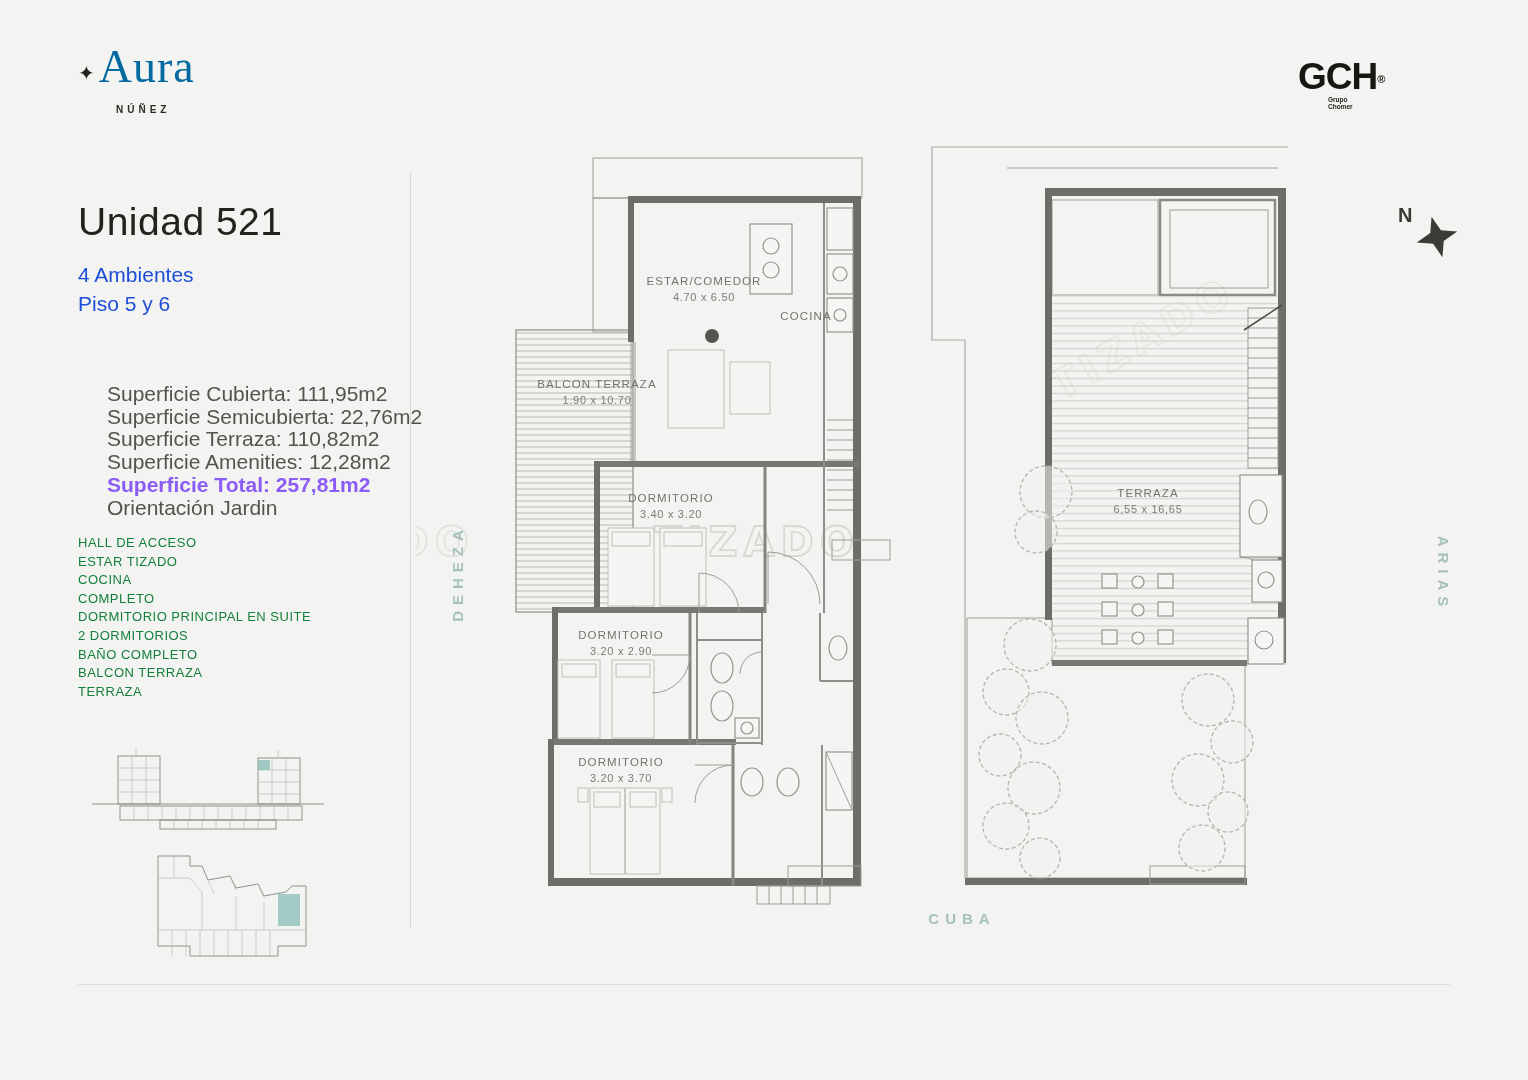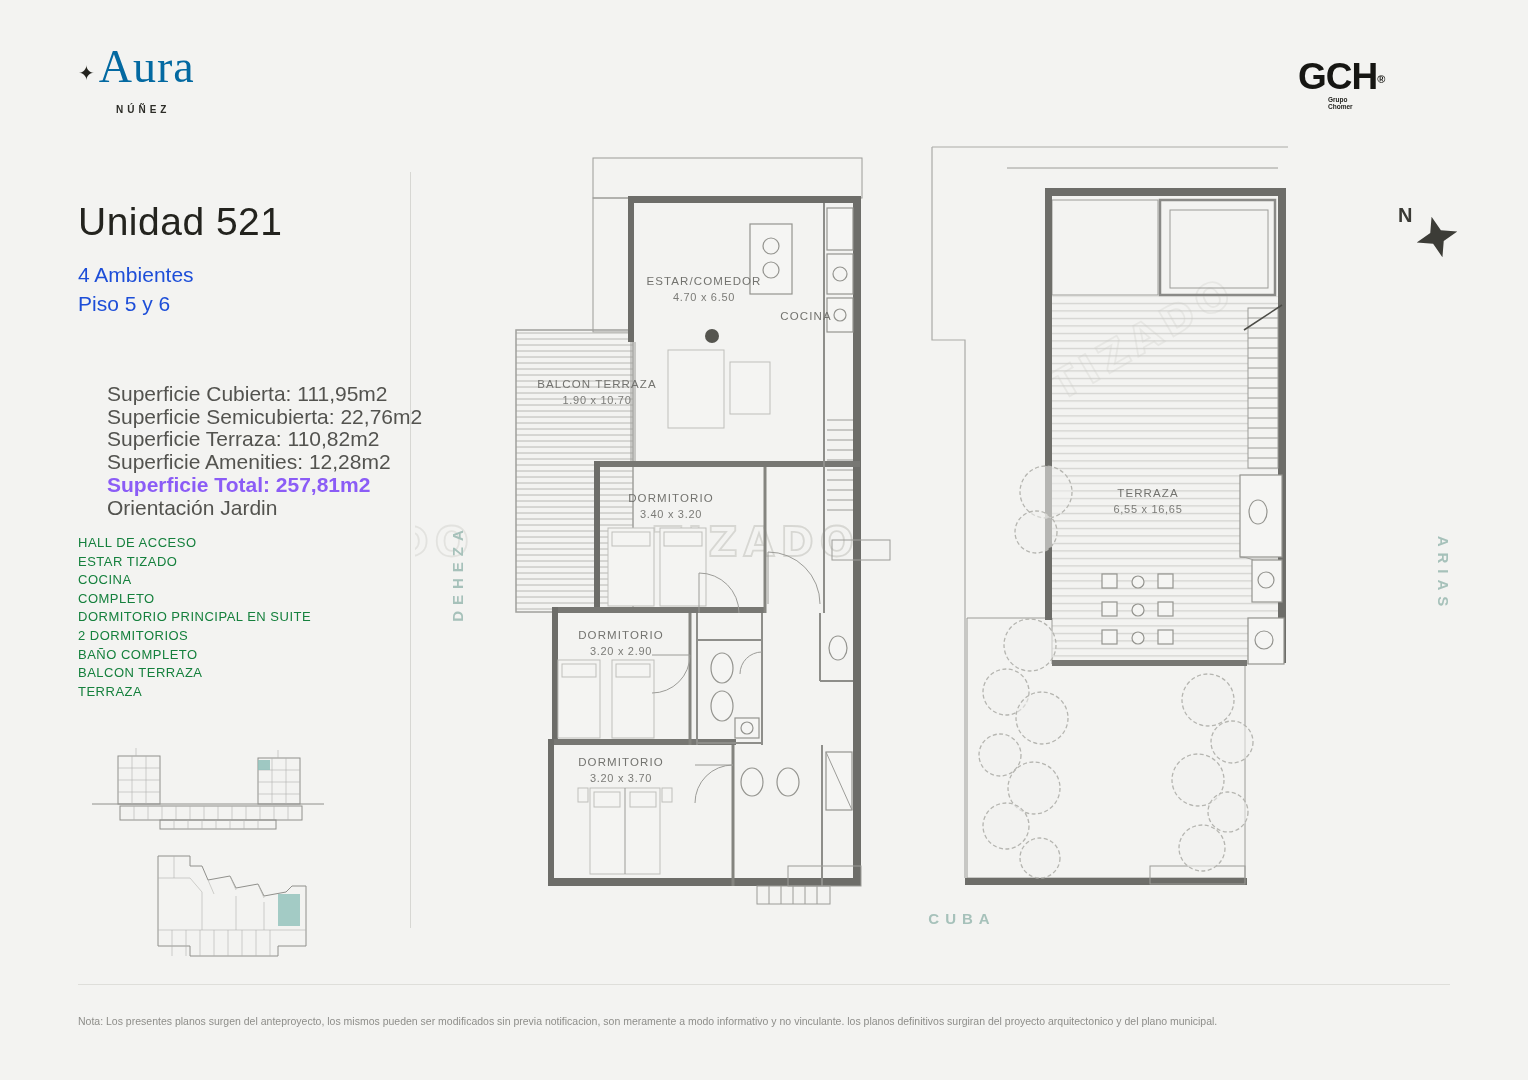--- a/index.html
+++ b/index.html
@@ -403,15 +403,14 @@
     <text class="street" x="1443" y="579" text-anchor="middle" transform="rotate(90 1443 574)">ARIAS</text>
     <text class="street" x="962" y="924" text-anchor="middle">CUBA</text>
 
     <g>
       <text x="1398" y="222" font-size="20" font-weight="bold" fill="#3a3a35" font-family="Liberation Sans, sans-serif">N</text>
       <polygon points="1437,216 1442.5,231.5 1458,237 1442.5,242.5 1437,258 1431.5,242.5 1416,237 1431.5,231.5" fill="#3c3c37" transform="rotate(-15 1437 237)"></polygon>
     </g>
   </svg>
 
   <div class="h-divider"></div>
-  <div class="footer-note">Nota: Los presentes planos surgen del anteproyecto, los mismos pueden ser modificados sin previa notificacion, son meramente a modo informativo y no vinculante. los planos definitivos surgiran del proyecto arquitectonico y del plano municipal.</div>
 
 </div>
 
 </body></html>

